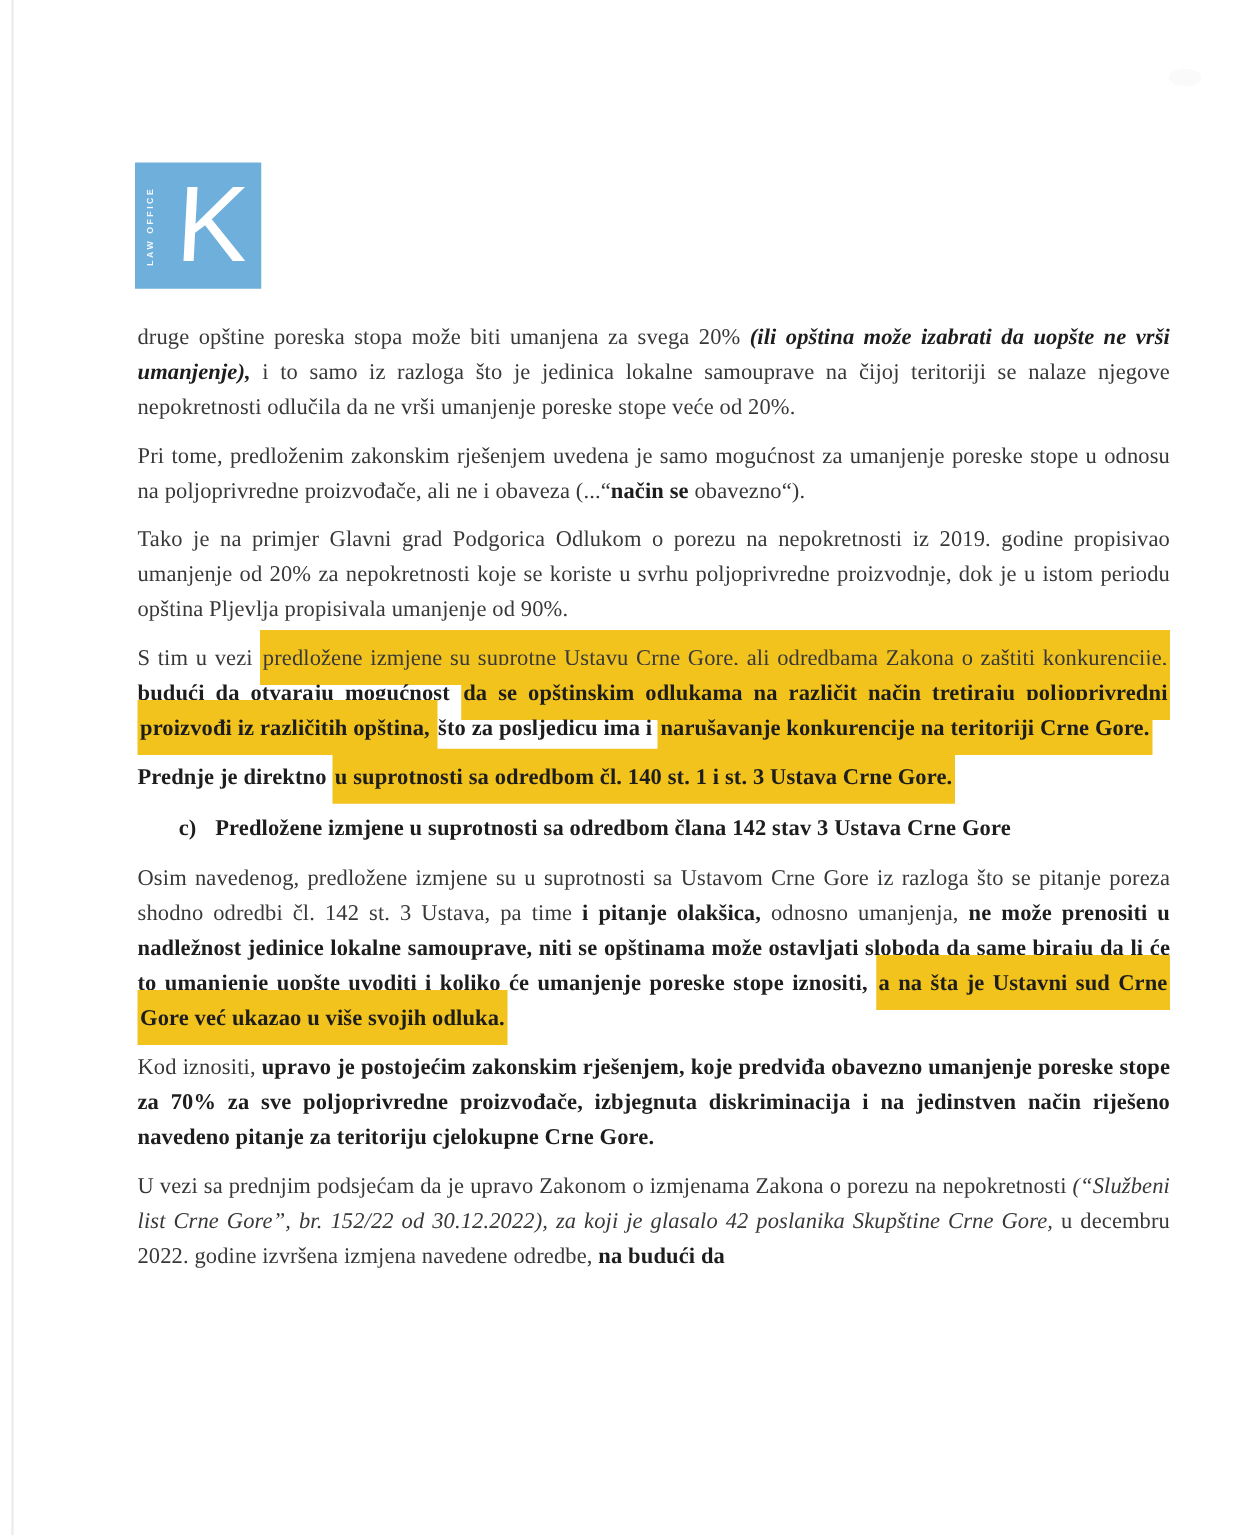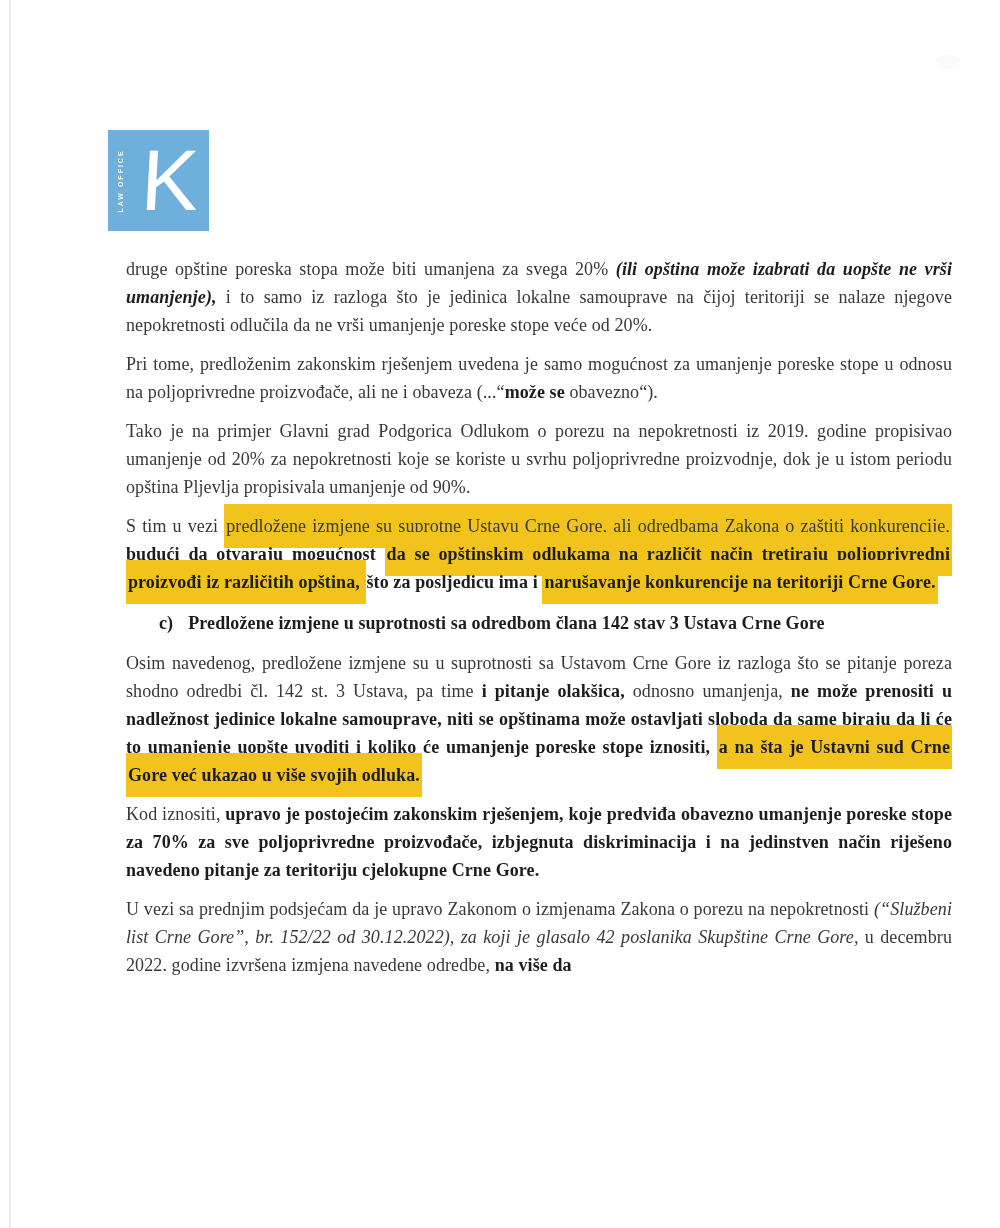--- a/index.html
+++ b/index.html
@@ -63,21 +63,21 @@
     font-size: 86px;
     line-height: 108px;
     font-weight: 400;
     color: #ffffff;
     text-align: center;
     transform: skewX(-3deg);
   }
   
   .doc {
     position: absolute;
-    left: 126px;
+    left: 110px;
     top: 255px;
     width: 826px;
     color: var(--text, #383838);
   }
   .doc p {
     margin: 0 0 11px 0;
     font-size: 18px;
     line-height: 28px;
     text-align: justify;
     letter-spacing: 0.1px;
@@ -106,20 +106,21 @@
 <div class="scan-edge"></div>
 <div class="scan-smudge"></div>
 
 <div class="logo">
   <span class="logo-vertical">LAW OFFICE</span>
   <span class="logo-k">K</span>
 </div>
 
 <div class="doc" id="doc-body">
     <p><span>druge opštine poreska stopa može biti umanjena za svega 20% </span><span class="sb si">(ili opština može izabrati da uopšte ne vrši umanjenje),</span><span> i to samo iz razloga što je jedinica lokalne samouprave na čijoj teritoriji se nalaze njegove nepokretnosti odlučila da ne vrši umanjenje poreske stope veće od 20%.</span></p>
-    <p><span>Pri tome, predloženim zakonskim rješenjem uvedena je samo mogućnost za umanjenje poreske stope u odnosu na poljoprivredne proizvođače, ali ne i obaveza (...“</span><span class="sb">može se</span><span> obavezno“).</span></p>
+    <p><span>Pri tome, predloženim zakonskim rješenjem uvedena je samo mogućnost za umanjenje poreske stope u odnosu na poljoprivredne proizvođače, ali ne i obaveza (...“</span><span class="sb">način se</span><span> obavezno“).</span></p>
     <p><span>Tako je na primjer Glavni grad Podgorica Odlukom o porezu na nepokretnosti iz 2019. godine propisivao umanjenje od 20% za nepokretnosti koje se koriste u svrhu poljoprivredne proizvodnje, dok je u istom periodu opština Pljevlja propisivala umanjenje od 90%.</span></p>
     <p><span>S tim u vezi </span><span class="shl">predložene izmjene su suprotne Ustavu Crne Gore, ali odredbama Zakona o zaštiti konkurencije, </span><span class="sb">budući da otvaraju mogućnost </span><span class="shl sb">da se opštinskim odlukama na različit način tretiraju poljoprivredni proizvođi iz različitih opština, </span><span class="sb">što za posljedicu ima i </span><span class="shl sb">narušavanje konkurencije na teritoriji Crne Gore.</span></p>
+    <p><span class="sb">Prednje je direktno </span><span class="shl sb">u suprotnosti sa odredbom čl. 140 st. 1 i st. 3 Ustava Crne Gore.</span></p>
     <p class="heading"><span class="sb marker">c)</span><span class="sb">Predložene izmjene u suprotnosti sa odredbom člana 142 stav 3 Ustava Crne Gore</span></p>
     <p><span>Osim navedenog, predložene izmjene su u suprotnosti sa Ustavom Crne Gore iz razloga što se pitanje poreza shodno odredbi čl. 142 st. 3 Ustava, pa time </span><span class="sb">i pitanje olakšica,</span><span> odnosno umanjenja, </span><span class="sb">ne može prenositi u nadležnost jedinice lokalne samouprave, niti se opštinama može ostavljati sloboda da same biraju da li će to umanjenje uopšte uvoditi i koliko će umanjenje poreske stope iznositi, </span><span class="shl sb">a na šta je Ustavni sud Crne Gore već ukazao u više svojih odluka.</span></p>
     <p><span>Kod iznositi, </span><span class="sb">upravo je postojećim zakonskim rješenjem, koje predviđa obavezno umanjenje poreske stope za 70% za sve poljoprivredne proizvođače, izbjegnuta diskriminacija i na jedinstven način riješeno navedeno pitanje za teritoriju cjelokupne Crne Gore.</span></p>
-    <p><span>U vezi sa prednjim podsjećam da je upravo Zakonom o izmjenama Zakona o porezu na nepokretnosti </span><span class="si">(“Službeni list Crne Gore”, br. 152/22 od 30.12.2022), za koji je glasalo 42 poslanika Skupštine Crne Gore, </span><span>u decembru 2022. godine izvršena izmjena navedene odredbe, </span><span class="sb">na više da</span></p>
+    <p><span>U vezi sa prednjim podsjećam da je upravo Zakonom o izmjenama Zakona o porezu na nepokretnosti </span><span class="si">(“Službeni list Crne Gore”, br. 152/22 od 30.12.2022), za koji je glasalo 42 poslanika Skupštine Crne Gore, </span><span>u decembru 2022. godine izvršena izmjena navedene odredbe, </span><span class="sb">na budući da</span></p>
   </div>
 
 </body></html>

